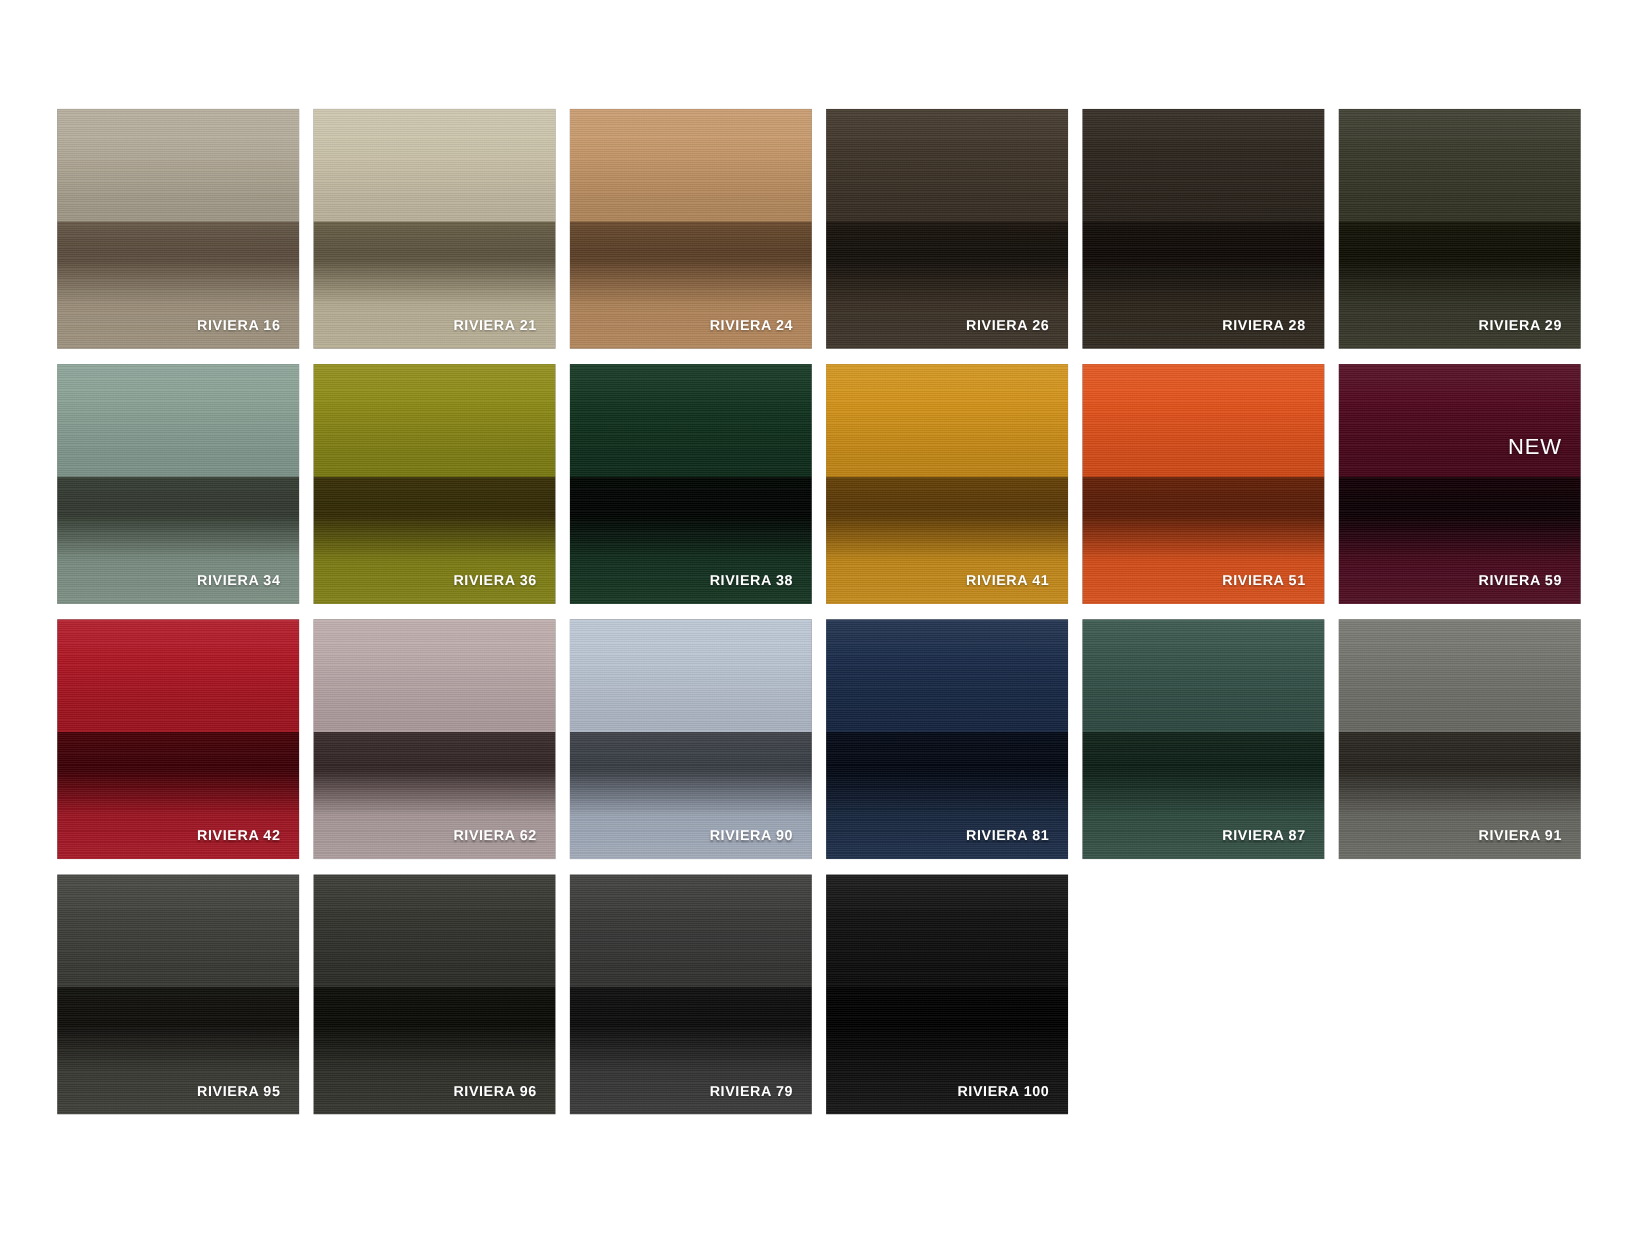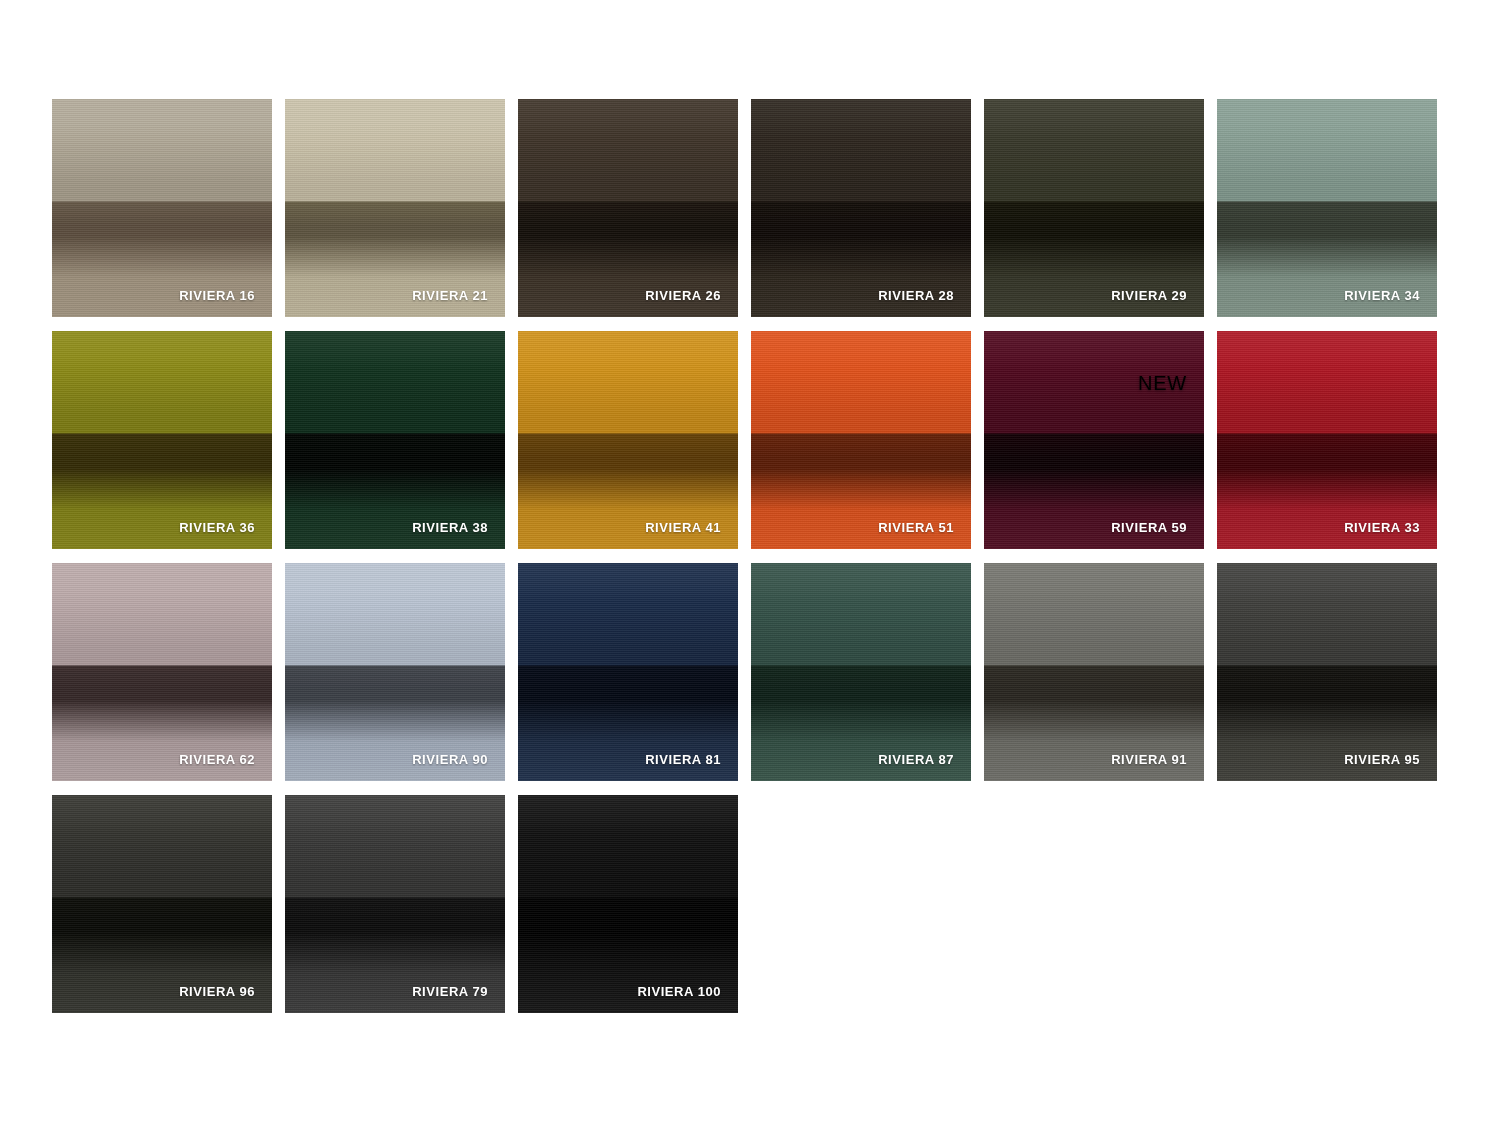--- a/index.html
+++ b/index.html
@@ -83,22 +83,22 @@
     font-weight: bold;
     letter-spacing: 0.55px;
     line-height: 1;
     white-space: nowrap;
     text-shadow: 0 1px 2px rgba(0,0,0,0.38);
   }
 
   .swatch-badge {
     position: absolute;
     right: 17px;
-    top: 42px;
-    color: #000000;
+    top: 66px;
+    color: #ffffff;
     font-size: 20px;
     font-weight: 500;
     letter-spacing: 0.8px;
     line-height: 1;
     white-space: nowrap;
     text-shadow: 0 1px 3px rgba(0,0,0,0.45);
   }
 </style>
 </head>
 <body>
@@ -110,20 +110,26 @@
       <div class="swatch-sheen"></div>
       <div class="swatch-label">RIVIERA 16</div>
     </div>
     <div class="swatch">
       <div class="swatch-surface" style="background: linear-gradient(rgb(204, 196, 172) 0%, rgb(204, 196, 172) 12%, rgb(195, 186, 162) 38%, rgb(195, 186, 162) 46.8%, rgb(110, 101, 75) 47.2%, rgb(93, 84, 64) 58%, rgb(93, 84, 64) 63%, rgb(178, 169, 143) 82%, rgb(182, 173, 147) 100%);"></div>
       <div class="swatch-grain"></div>
       <div class="swatch-sheen"></div>
       <div class="swatch-label">RIVIERA 21</div>
     </div>
     <div class="swatch">
+      <div class="swatch-surface" style="background: linear-gradient(rgb(199, 154, 108) 0%, rgb(199, 154, 108) 12%, rgb(185, 140, 95) 38%, rgb(185, 140, 95) 46.8%, rgb(110, 79, 49) 47.2%, rgb(92, 64, 40) 58%, rgb(92, 64, 40) 63%, rgb(171, 127, 85) 82%, rgb(176, 132, 87) 100%);"></div>
+      <div class="swatch-grain"></div>
+      <div class="swatch-sheen"></div>
+      <div class="swatch-label">RIVIERA 24</div>
+    </div>
+    <div class="swatch">
       <div class="swatch-surface" style="background: linear-gradient(rgb(64, 53, 42) 0%, rgb(64, 53, 42) 12%, rgb(58, 48, 38) 38%, rgb(58, 48, 38) 46.8%, rgb(29, 22, 15) 47.2%, rgb(20, 15, 10) 58%, rgb(20, 15, 10) 63%, rgb(54, 44, 33) 82%, rgb(58, 48, 37) 100%);"></div>
       <div class="swatch-grain"></div>
       <div class="swatch-sheen"></div>
       <div class="swatch-label">RIVIERA 26</div>
     </div>
     <div class="swatch">
       <div class="swatch-surface" style="background: linear-gradient(rgb(46, 39, 31) 0%, rgb(46, 39, 31) 12%, rgb(42, 35, 28) 38%, rgb(42, 35, 28) 46.8%, rgb(21, 15, 10) 47.2%, rgb(15, 10, 7) 58%, rgb(15, 10, 7) 63%, rgb(40, 33, 24) 82%, rgb(43, 36, 27) 100%);"></div>
       <div class="swatch-grain"></div>
       <div class="swatch-sheen"></div>
       <div class="swatch-label">RIVIERA 28</div>
@@ -168,21 +174,21 @@
       <div class="swatch-surface" style="background: linear-gradient(rgb(81, 9, 31) 0%, rgb(81, 9, 31) 12%, rgb(72, 7, 27) 38%, rgb(72, 7, 27) 46.8%, rgb(21, 1, 6) 47.2%, rgb(12, 1, 4) 58%, rgb(12, 1, 4) 63%, rgb(67, 6, 25) 82%, rgb(75, 8, 29) 100%);"></div>
       <div class="swatch-grain"></div>
       <div class="swatch-sheen"></div>
       <div class="swatch-badge">NEW</div>
       <div class="swatch-label">RIVIERA 59</div>
     </div>
     <div class="swatch">
       <div class="swatch-surface" style="background: linear-gradient(rgb(176, 23, 36) 0%, rgb(176, 23, 36) 12%, rgb(163, 20, 31) 38%, rgb(163, 20, 31) 46.8%, rgb(75, 3, 9) 47.2%, rgb(62, 2, 7) 58%, rgb(62, 2, 7) 63%, rgb(155, 18, 32) 82%, rgb(164, 21, 34) 100%);"></div>
       <div class="swatch-grain"></div>
       <div class="swatch-sheen"></div>
-      <div class="swatch-label">RIVIERA 33</div>
+      <div class="swatch-label">RIVIERA 42</div>
     </div>
     <div class="swatch">
       <div class="swatch-surface" style="background: linear-gradient(rgb(189, 171, 171) 0%, rgb(189, 171, 171) 12%, rgb(178, 160, 161) 38%, rgb(178, 160, 161) 46.8%, rgb(62, 47, 47) 47.2%, rgb(53, 40, 40) 58%, rgb(53, 40, 40) 63%, rgb(164, 148, 149) 82%, rgb(171, 155, 156) 100%);"></div>
       <div class="swatch-grain"></div>
       <div class="swatch-sheen"></div>
       <div class="swatch-label">RIVIERA 62</div>
     </div>
     <div class="swatch">
       <div class="swatch-surface" style="background: linear-gradient(rgb(188, 198, 212) 0%, rgb(188, 198, 212) 12%, rgb(178, 188, 202) 38%, rgb(178, 188, 202) 46.8%, rgb(68, 72, 79) 47.2%, rgb(59, 63, 70) 58%, rgb(59, 63, 70) 63%, rgb(153, 163, 178) 82%, rgb(160, 170, 184) 100%);"></div>
       <div class="swatch-grain"></div>

